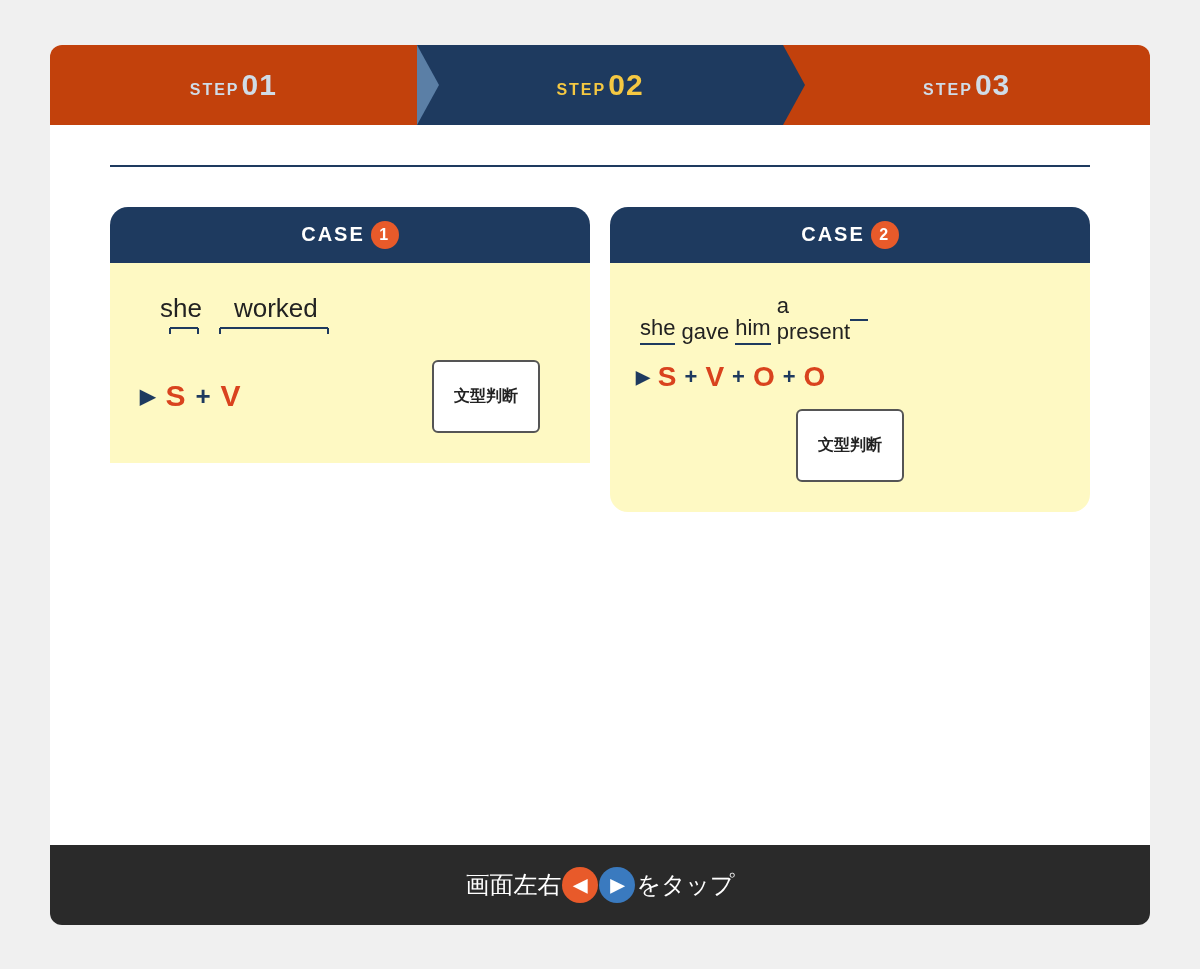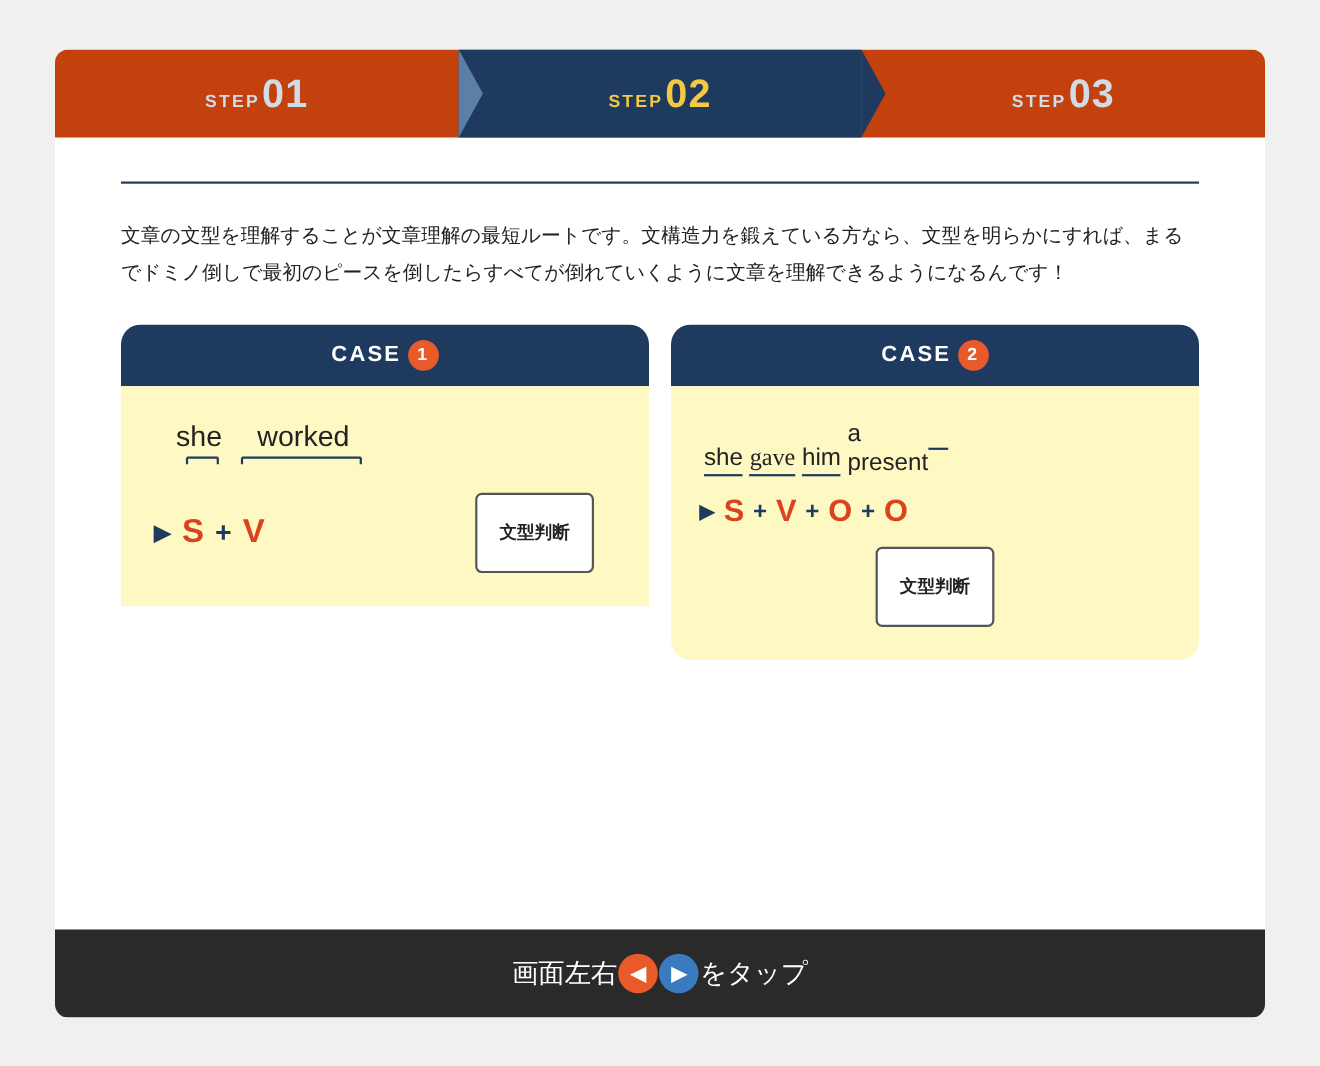--- a/index.html
+++ b/index.html
@@ -46,21 +46,21 @@
       display: flex;
       align-items: baseline;
       gap: 2px;
     }
     .step-item .step-word {
       font-size: 16px;
       font-weight: 700;
       letter-spacing: 2px;
     }
     .step-item .step-num {
-      font-size: 36px;
+      font-size: 30px;
       font-weight: 900;
     }
     
     .step-item.active::after {
       content: '';
       position: absolute;
       right: -22px;
       top: 0;
       width: 0;
       height: 0;
@@ -231,21 +231,20 @@
         <span class="step-num">03</span>
       </div>
     </div>
   </div>
 
   <div class="content-area">
 
 
     <div class="divider"></div>
 
-    <div class="description">文章の文型を理解することが文章理解の最短ルートです。文構造力を鍛えている方なら、文型を明らかにすれば、まるでドミノ倒しで最初のピースを倒したらすべてが倒れていくように文章を理解できるようになるんです！</div>
 
     <div class="cases-row">
 
       <div class="case-box">
         <div class="case-header">
           <span>CASE</span>
           <span class="case-num-badge">1</span>
         </div>
         <div class="case-body">
 
@@ -287,21 +286,21 @@
         <div class="case-body">
 
           <div style="display:flex; flex-direction:column; align-items:flex-start; width:100%; padding-left:10px;">
             <div style="display:flex; gap:6px; font-size:22px; color:#222; align-items:flex-end;">
 
               <div style="display:flex;flex-direction:column;align-items:center;">
                 <span>she</span>
                 <div style="border-bottom:2px solid #1e3a5f;width:100%;height:4px;"></div>
               </div>
 
-              <div style="display:flex;flex-direction:column;align-items:center;font-family:Liberation Serif, serif;">
+              <div style="display:flex;flex-direction:row;align-items:center;">
                 <span>gave</span>
                 <div style="border-bottom:2px solid #1e3a5f;width:100%;height:4px;"></div>
               </div>
 
               <div style="display:flex;flex-direction:column;align-items:flex-start;">
                 <span>him</span>
                 <div style="border-bottom:2px solid #1e3a5f;width:100%;height:4px;"></div>
               </div>
 
               <div style="display:flex;flex-direction:row;align-items:center;">

